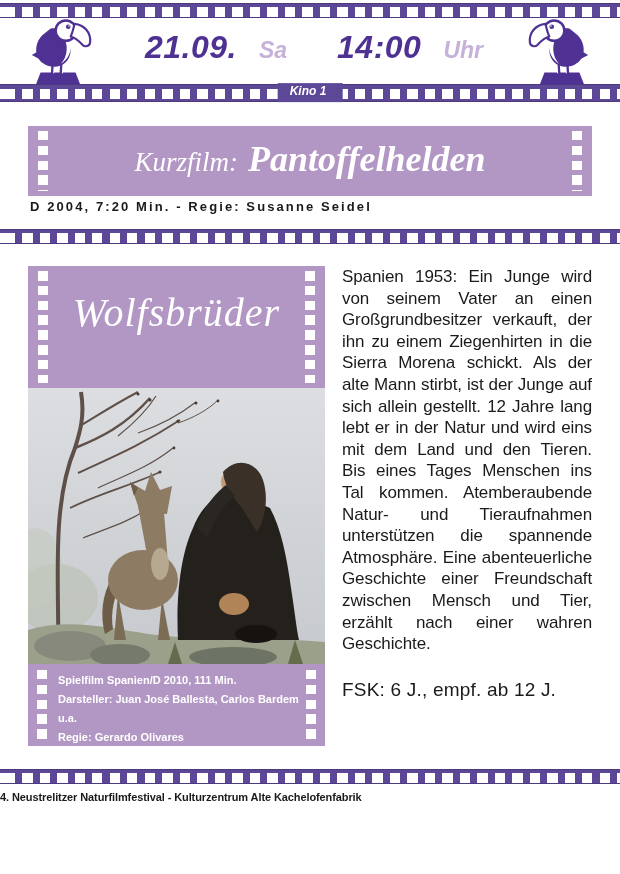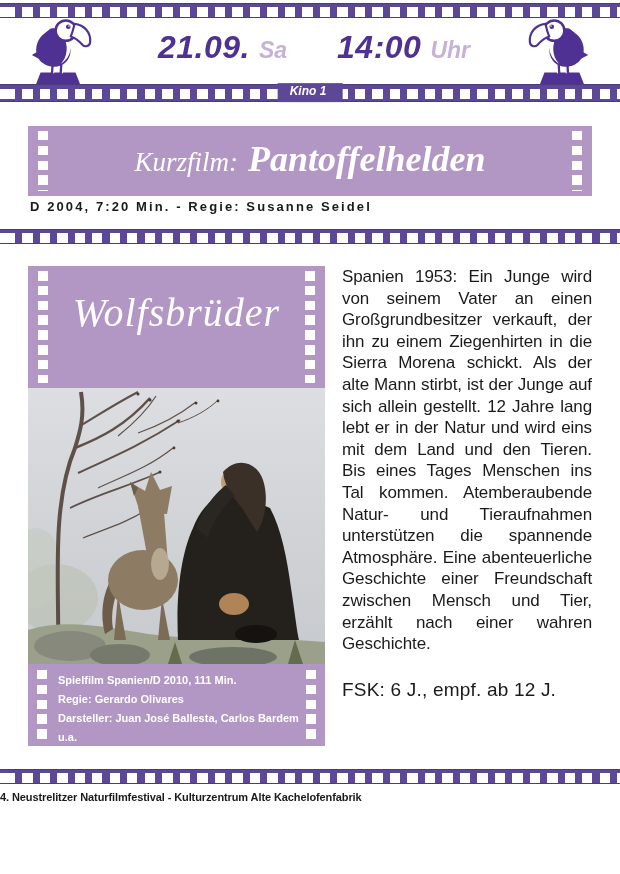--- a/index.html
+++ b/index.html
@@ -32,21 +32,21 @@
   
   .header {
     height:66px; display:flex; align-items:center; justify-content:space-between;
     padding:0 24px;
   }
   .bird { width:72px; height:68px; margin-bottom:-1px; }
   .bird.right { transform:scaleX(-1); }
   .header-center { display:flex; gap:50px; margin:0 auto; padding-bottom:8px; transform:translateX(4px); }
   .dt-group { display:flex; align-items:baseline; }
   .dt-big { font-style:italic; font-weight:700; font-size:32px; color:#4e3192; letter-spacing:0.5px; }
-  .dt-small { font-style:italic; font-weight:700; font-size:23px; color:#c6b2d9; margin-left:9px; }
+  .dt-small { font-style:italic; font-weight:700; font-size:23px; color:#c6b2d9; margin-left:22px; }
   
   .banner {
     position:relative; background:#b297c4; color:#ffffff; text-align:center;
     font-family:"Liberation Serif", serif; font-style:italic;
   }
   .banner::before, .banner::after {
     content:""; position:absolute; top:5px; bottom:5px; width:10px;
     background-image:repeating-linear-gradient(to bottom, #ffffff 0 9.5px, rgba(0,0,0,0) 9.5px 14.8px);
   }
   .banner::before { left:10px; }
@@ -210,22 +210,22 @@
           <circle cx="206" cy="94" r="13" fill="#c49b76"></circle>
           <path d="M195 84 C209 68 229 74 235 92 C241 110 237 132 229 144 L214 120 C208 112 197 102 195 84 Z" fill="#3a3028"></path>
           <path d="M168 140 C176 117 190 103 198 97 L207 108 C197 116 186 130 180 150 Z" fill="#2a2622"></path>
           <ellipse cx="206" cy="216" rx="15" ry="11" fill="#b08457"></ellipse>
           <ellipse cx="228" cy="246" rx="21" ry="9" fill="#15120f"></ellipse>
         </g>
       </svg>
 
       <div class="caption">
         <div>Spielfilm Spanien/D 2010, 111 Min.</div>
+        <div>Darsteller: Juan José Ballesta, Carlos Bardem u.a.</div>
         <div>Regie: Gerardo Olivares</div>
-        <div>Darsteller: Juan José Ballesta, Carlos Bardem u.a.</div>
       </div>
     </div>
 
     <div class="film2-right">
       <div class="film2-desc">Spanien 1953: Ein Junge wird von seinem Vater an einen Großgrundbesitzer verkauft, der ihn zu einem Ziegenhirten in die Sierra Morena schickt. Als der alte Mann stirbt, ist der Junge auf sich allein ge­stellt. 12 Jahre lang lebt er in der Natur und wird eins mit dem Land und den Tieren. Bis eines Tages Menschen ins Tal kommen. Atemberaubende Natur- und Tieraufnahmen unterstützen die spannende Atmosphäre. Eine abenteuer­liche Geschichte einer Freund­schaft zwischen Mensch und Tier, erzählt nach einer wah­ren Geschichte.</div>
       <div class="fsk">FSK: 6 J., empf. ab 12 J.</div>
     </div>
   </div>
 
   <div class="filmstrip bottom"></div>

